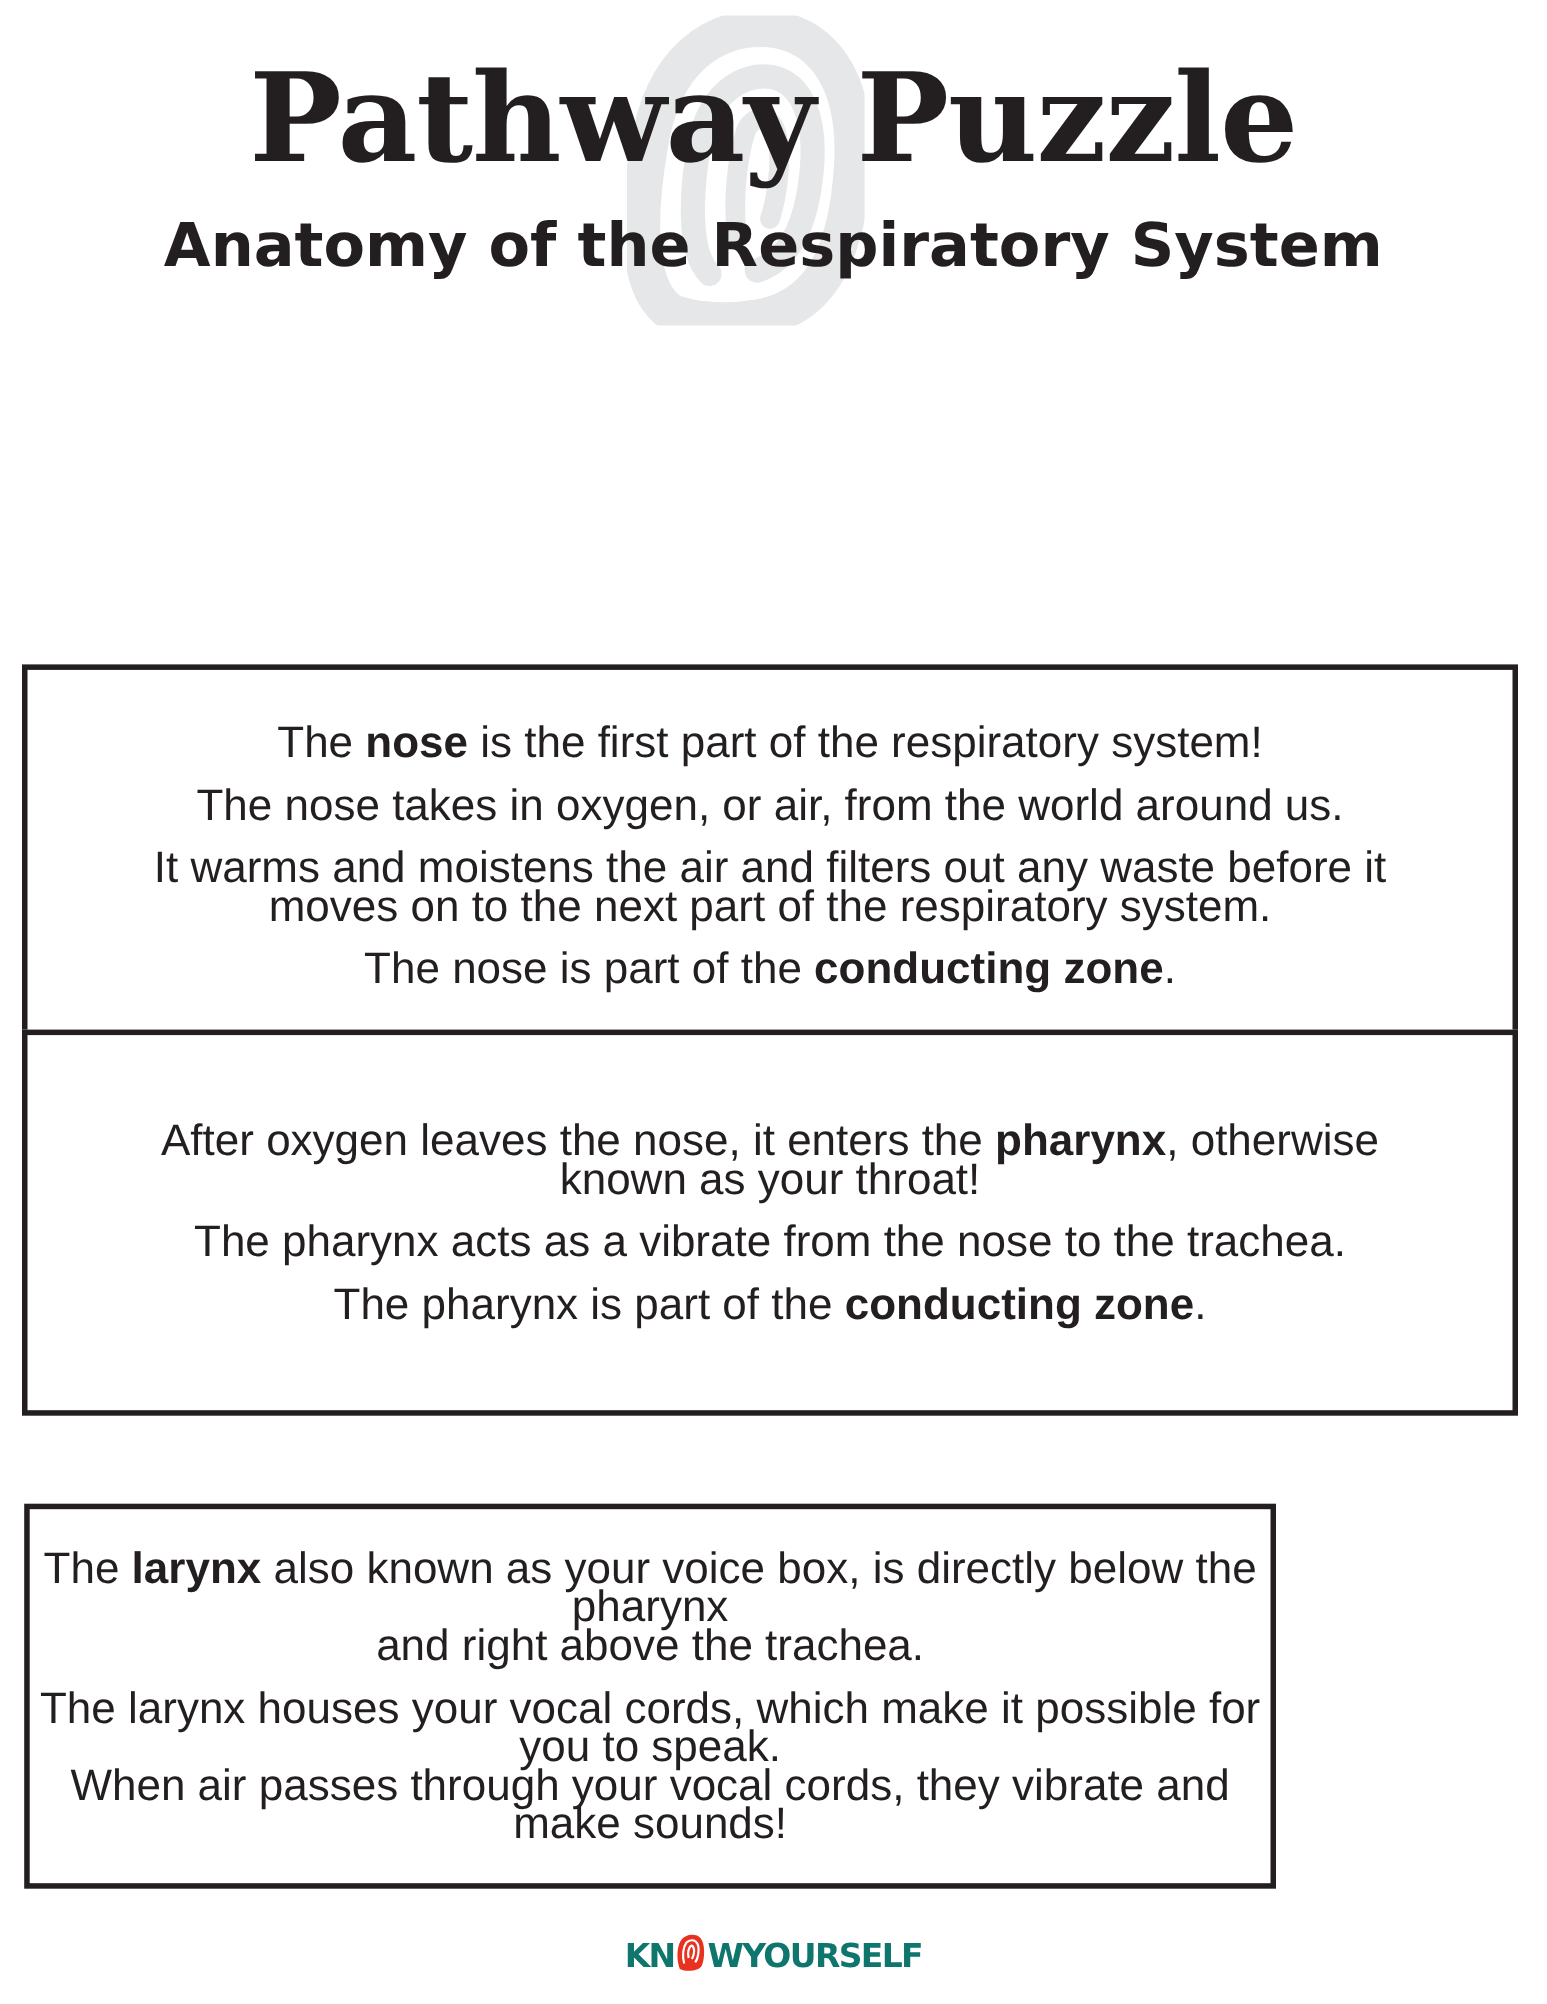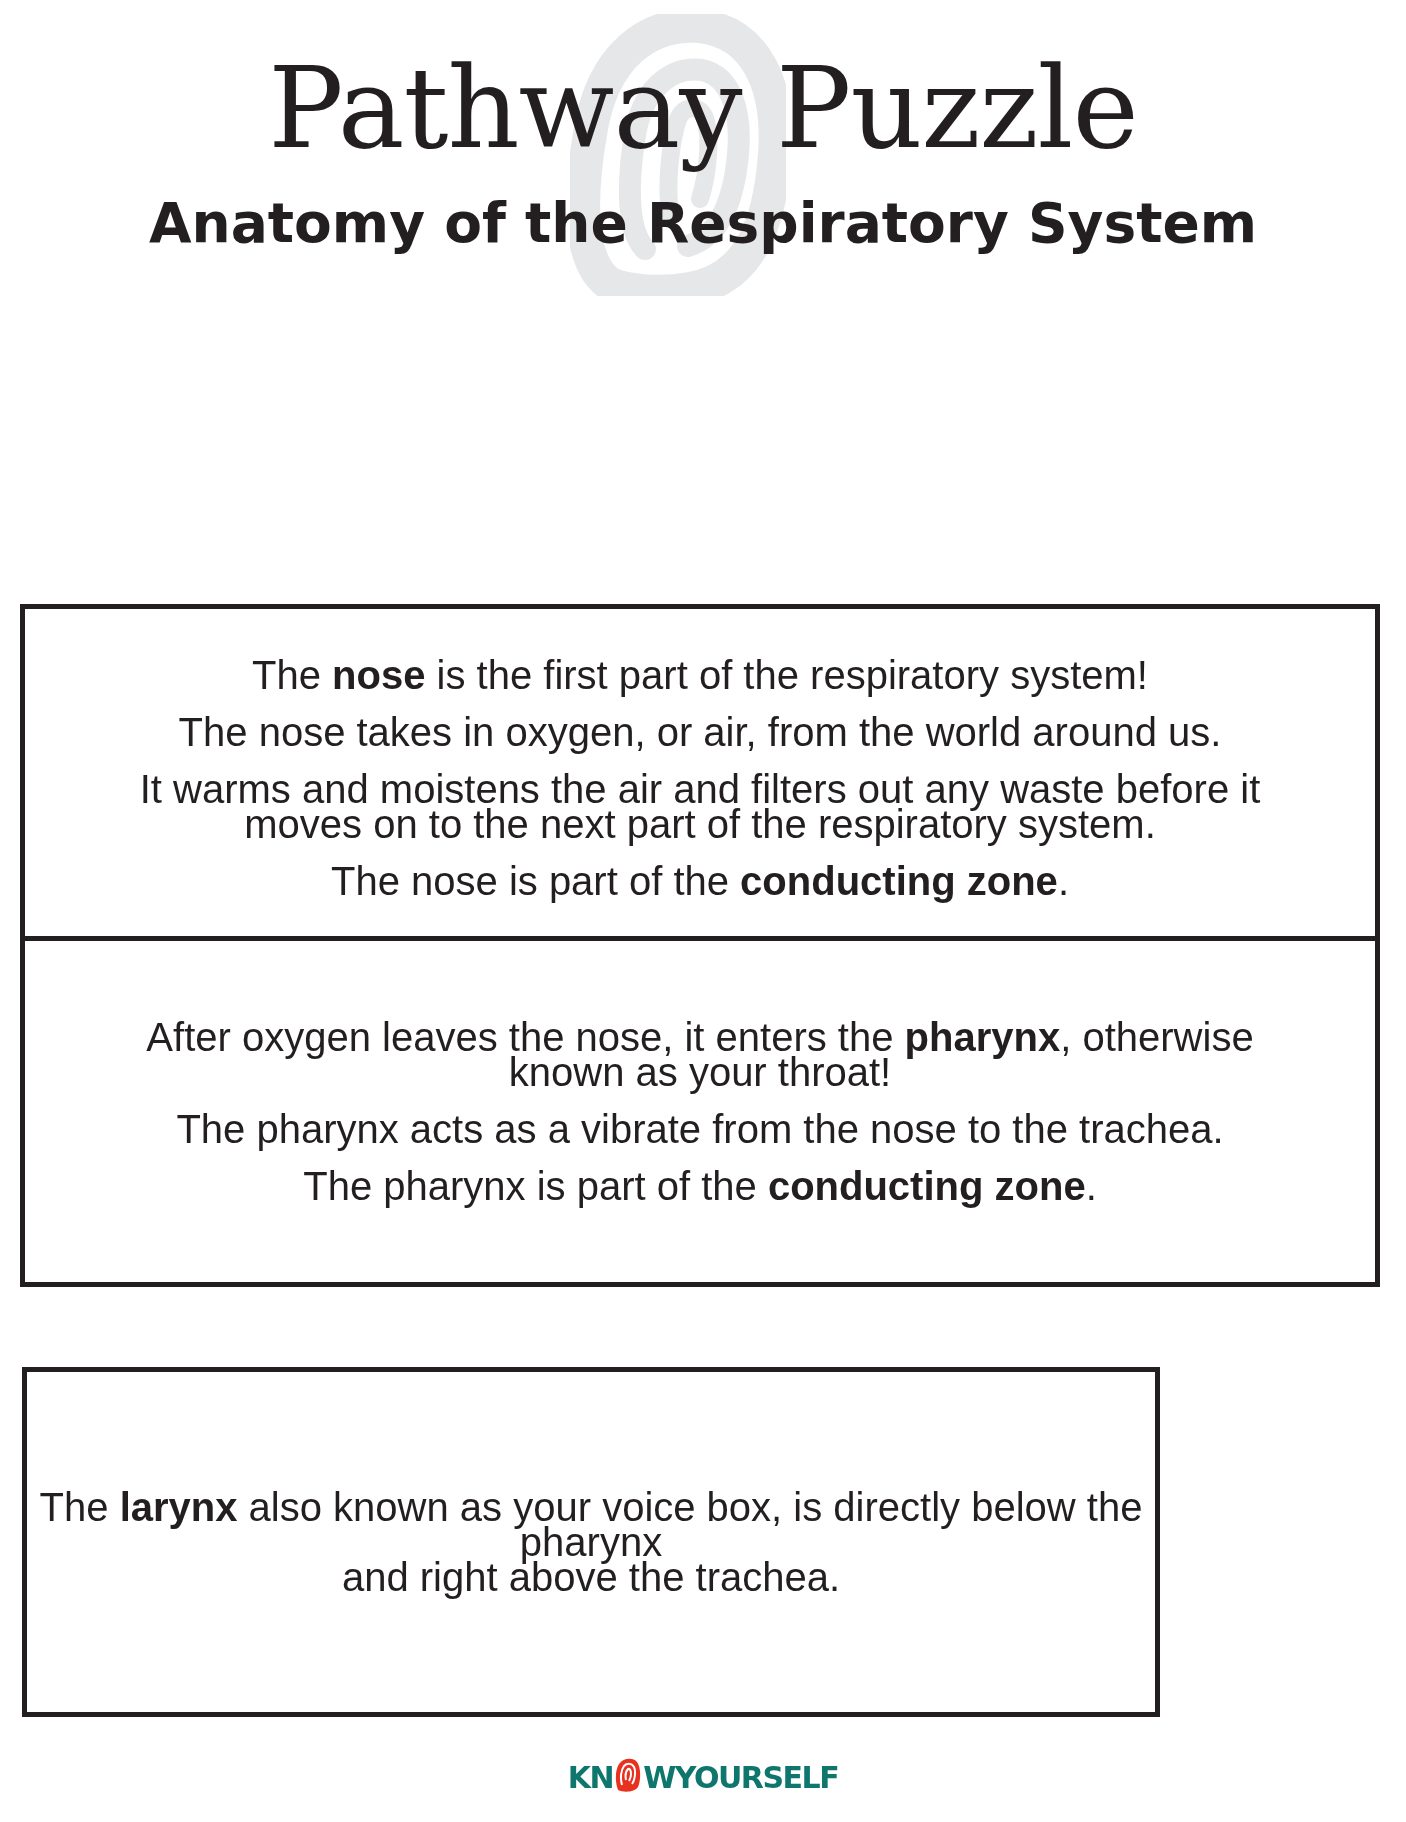--- a/index.html
+++ b/index.html
@@ -7,21 +7,21 @@
     width: 1406px; height: 1822px; position: relative; overflow: hidden;
     color: #231f20;
     font-family: "DejaVu Sans", "Liberation Sans", sans-serif;
   }
   .watermark {
     position: absolute; left: 570px; top: 14px; width: 216px; height: 282px;
   }
   .title {
     position: absolute; left: 0; top: 48px; width: 1406px; text-align: center;
     font-family: "DejaVu Serif", "Liberation Serif", serif;
-    font-weight: normal; font-size: 112px; line-height: 120px; letter-spacing: -1px;
+    font-weight: bold; font-size: 112px; line-height: 120px; letter-spacing: -1px;
     color: #231f20;
   }
   .subtitle {
     position: absolute; left: 0; top: 188px; width: 1406px; text-align: center;
     font-family: "DejaVu Sans", "Liberation Sans", sans-serif;
     font-weight: bold; font-size: 55px; line-height: 70px; letter-spacing: 0px;
     color: #231f20;
   }
   .card {
     position: absolute; box-sizing: border-box;
@@ -69,20 +69,21 @@
     <p>It warms and moistens the air and filters out any waste before it<br>moves on to the next part of the respiratory system.</p>
     <p>The nose is part of the <b>conducting zone</b>.</p>
   </div>
 <div class="card" id="card-pharynx">
     <p>After oxygen leaves the nose, it enters the <b>pharynx</b>, otherwise<br>known as your throat!</p>
     <p>The pharynx acts as a vibrate from the nose to the trachea.</p>
     <p>The pharynx is part of the <b>conducting zone</b>.</p>
   </div>
 <div class="card" id="card-larynx">
     <p>The <b>larynx</b> also known as your voice box, is directly below the pharynx<br>and right above the trachea.</p>
+    <p>The larynx houses your vocal cords, which make it possible for you to speak.<br>When air passes through your vocal cords, they vibrate and make sounds!</p>
   </div>
 
 <div class="footer-logo">
   <span>KN</span><svg class="mark" viewBox="0 0 28 38" xmlns="http://www.w3.org/2000/svg">
     <path d="M4 34 C1 26 1 14 5 8 C9 2 19 1 23 6 C27 11 27 24 24 31 C21 36 10 37 4 34 Z" fill="#e8311e"></path>
     <path d="M8 29 C6 22 7 14 10 10 C13 7 18 7 20 11 C22 15 21 24 18 28" fill="none" stroke="#ffffff" stroke-width="2"></path>
     <path d="M12 24 C11 19 12 15 14 13 C16 12 17 15 17 18 C17 21 16 23 15 25" fill="none" stroke="#ffffff" stroke-width="2"></path>
   </svg><span>WYOURSELF</span>
 </div>
 

